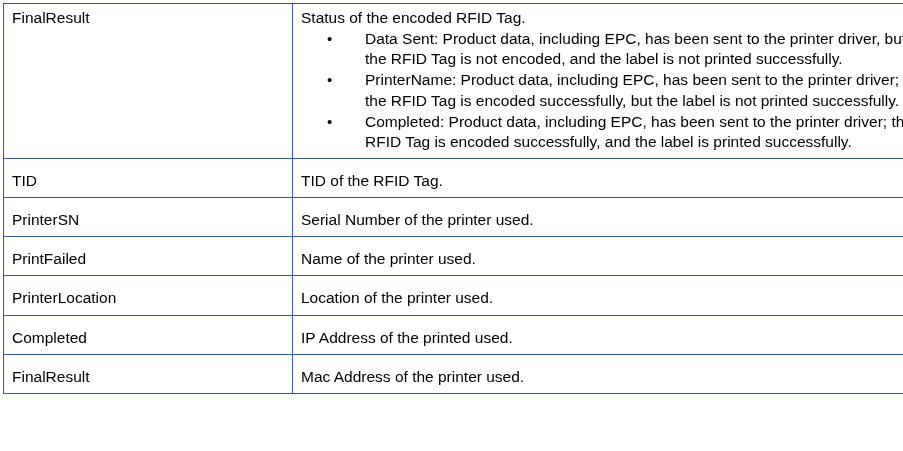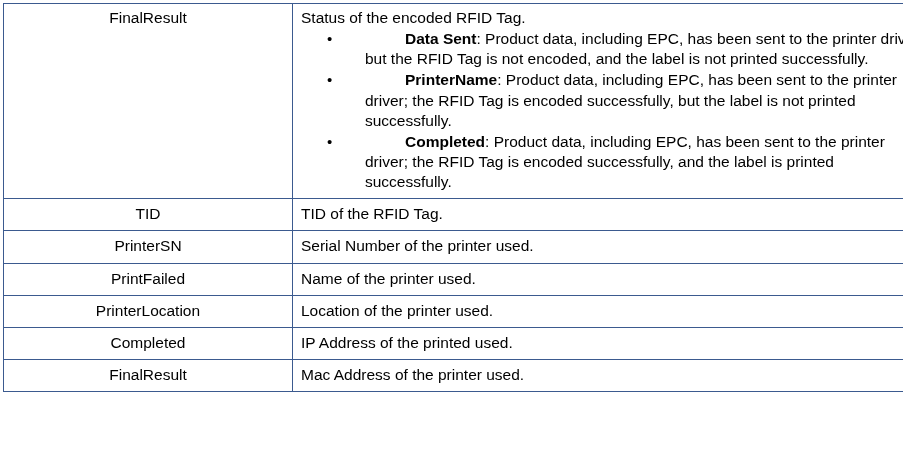--- a/index.html
+++ b/index.html
@@ -21,21 +21,20 @@
   }
   .doc-table td {
     border: 1px solid #3b5a8f;
     vertical-align: top;
     padding: 4px 8px 5px 8px;
     font-size: 15.5px;
     line-height: 1.30;
   }
   .col-field {
     width: 272px;
-    text-align: center;
   }
   .col-desc {
     width: 623px;
   }
   .field-name {
     white-space: nowrap;
   }
   .desc-intro {
     margin: 0 0 1px 0;
   }
@@ -51,25 +50,24 @@
     line-height: 1.30;
   }
   ul.bullets > li .dot {
     position: absolute;
     left: 0;
     top: 0;
     font-size: 15px;
     line-height: 1.30;
   }
   .term {
-    font-weight: bold;
-    margin-left: 40px;
+    font-weight: normal;
   }
   .row-short td {
-    padding-top: 5px;
+    padding-top: 12px;
     padding-bottom: 6px;
   }
 </style>
 </head>
 <body>
 
 <table class="doc-table">
   <tbody>
     <tr>
       <td class="col-field">

